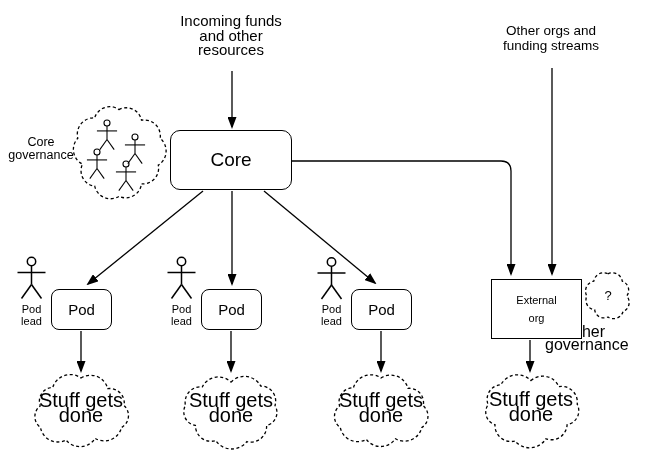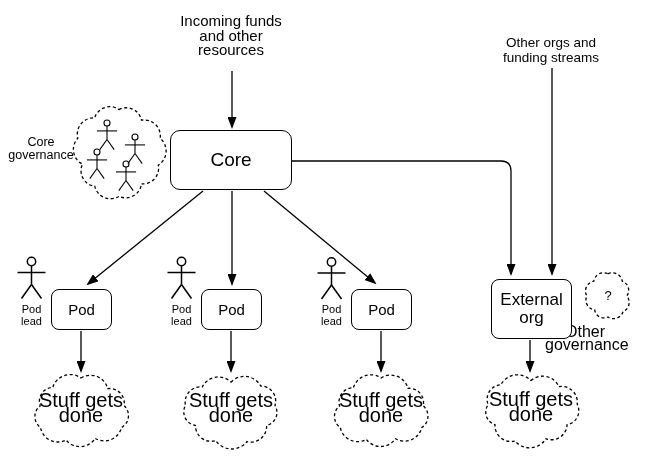--- a/index.html
+++ b/index.html
@@ -24,21 +24,21 @@
     border:1.5px solid #000;
     background:#fff;
     display:flex;
     align-items:center;
     justify-content:center;
     text-align:center;
     white-space:pre-line;
   }
   .core-box{left:170px;top:130px;width:122px;height:60px;border-radius:10px;font-size:19px;}
   .pod-box{top:289px;width:61px;height:41px;border-radius:8px;font-size:15px;}
-  .ext-box{left:491px;top:279px;width:81px;height:60px;border-radius:8px;font-size:17px;line-height:18px;}
+  .ext-box{left:491px;top:279px;width:91px;height:60px;border-radius:0;font-size:11px;line-height:18px;}
   .cloud-text{font-size:20px;line-height:15px;}
   .lead-label{font-size:11px;line-height:11.5px;}
 </style>
 </head>
 <body>
 
 <div id="canvas">
 
   <svg id="connectors" viewBox="0 0 648 461" xmlns="http://www.w3.org/2000/svg">
     <defs>
@@ -82,21 +82,21 @@
     <use href="#actor" transform="translate(107,123) scale(0.72)"></use>
     <use href="#actor" transform="translate(135,137) scale(0.72)"></use>
     <use href="#actor" transform="translate(97,152) scale(0.72)"></use>
     <use href="#actor" transform="translate(126,164) scale(0.72)"></use>
   </svg>
 
   <div class="note" style="left:151px;top:14px;width:160px;font-size:15px;line-height:14.5px;">Incoming funds
 and other
 resources</div>
 
-  <div class="note" style="left:471px;top:24px;width:160px;font-size:13.5px;line-height:14.5px;margin-top:12px;">Other orgs and
+  <div class="note" style="left:471px;top:24px;width:160px;font-size:13.5px;line-height:14.5px;">Other orgs and
 funding streams</div>
 
   <div class="note" style="left:1px;top:136px;width:80px;font-size:12.5px;line-height:13px;">Core
 governance</div>
 
   <div class="note" style="left:593px;top:288px;width:30px;font-size:13px;">?</div>
 
   <div class="note" style="left:545px;top:326px;width:80px;font-size:16px;line-height:12.5px;">Other
 governance</div>
 

